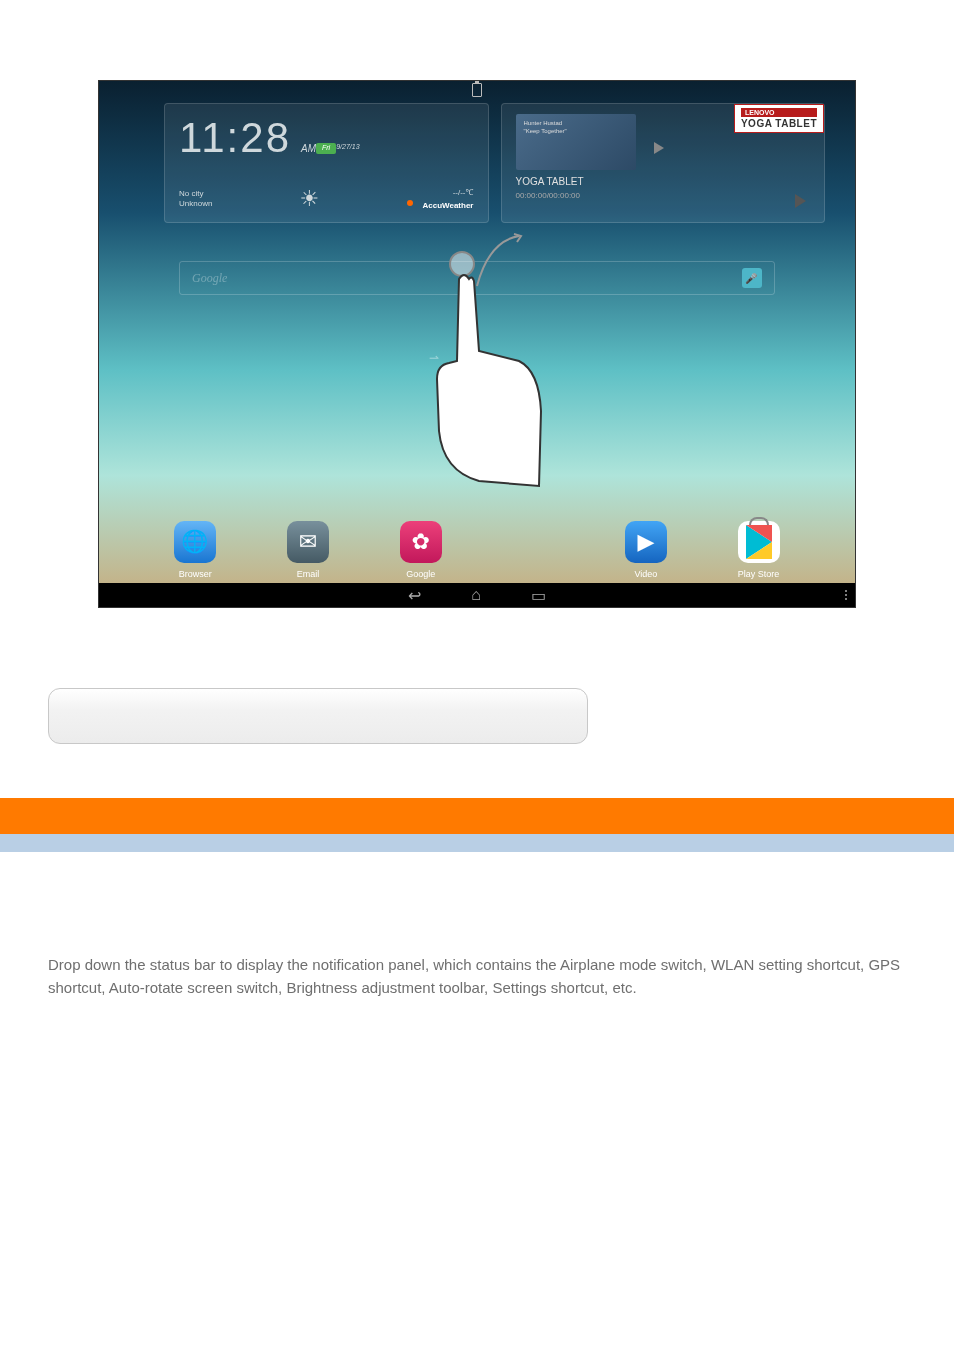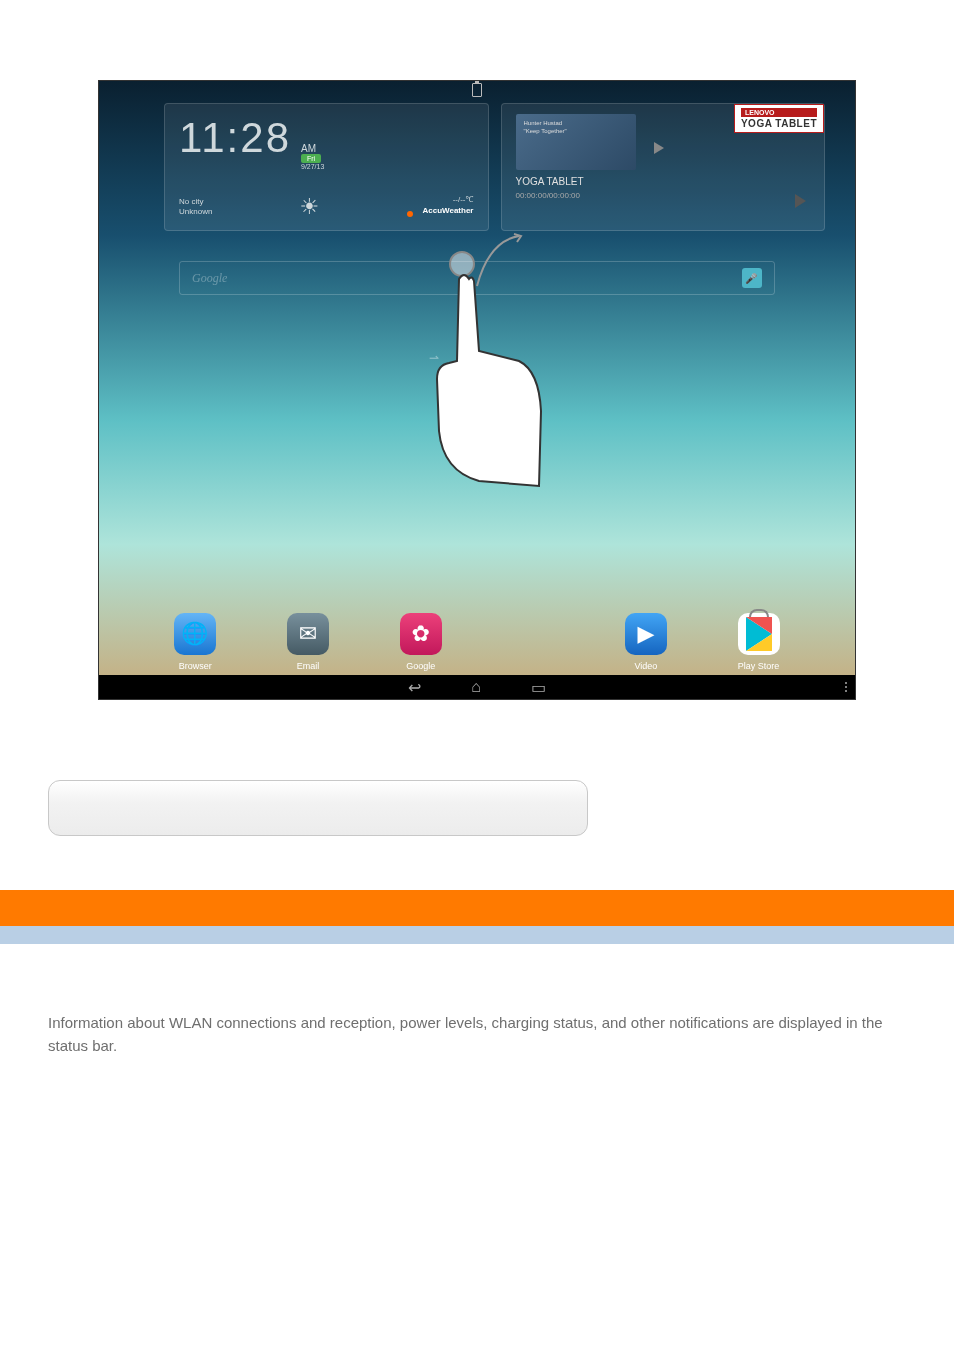--- a/index.html
+++ b/index.html
@@ -1,39 +1,39 @@
 <!DOCTYPE html>
 <html><head>
   <meta charset="utf-8">
   <style>
     * { box-sizing: border-box; margin: 0; padding: 0; }
     body { font-family: Verdana, Geneva, sans-serif; width: 954px; background: #fff; color: #6b6b6b; }
     .page { padding: 0 0 40px 0; }
     
     
-    .tablet { margin: 80px 98px 0 98px; width: 758px; height: 620px; background: linear-gradient(to bottom, #0a2030 0%, #184f6e 25%, #5ec0c5 55%, #aee4da 75%, #c8a978 100%); position: relative; border: 1px solid #333; overflow: hidden; }
+    .tablet { margin: 80px 98px 0 98px; width: 758px; height: 528px; background: linear-gradient(to bottom, #0a2030 0%, #184f6e 25%, #5ec0c5 55%, #aee4da 75%, #c8a978 100%); position: relative; border: 1px solid #333; overflow: hidden; }
     
     .status-bar-top { position: absolute; top: 0; left: 0; right: 0; height: 18px; display: flex; justify-content: center; }
     .battery-icon { width: 10px; height: 14px; border: 1.5px solid #bbb; border-radius: 1px; margin-top: 2px; position: relative; }
     .battery-icon::before { content: ''; position: absolute; top: -3px; left: 2px; width: 4px; height: 2px; background: #bbb; }
     
     .widget-row { position: absolute; top: 22px; left: 65px; right: 30px; display: flex; gap: 12px; }
     
     .clock-widget { flex: 1; background: rgba(255,255,255,0.08); border: 1px solid rgba(255,255,255,0.15); border-radius: 4px; padding: 10px 14px; }
     .clock-time { display: flex; align-items: baseline; gap: 10px; color: #cfd8dc; }
     .clock-digits { font-size: 42px; font-weight: 100; letter-spacing: 2px; font-family: Arial, sans-serif; }
-    .clock-meta { display: flex; flex-direction: column; gap: 0; font-size: 8px; }
+    .clock-meta { display: flex; flex-direction: row; gap: 0; font-size: 8px; font-style: italic; }
     .clock-am { font-size: 10px; }
     .clock-day { background: #4caf50; color: #fff; padding: 1px 6px; border-radius: 2px; font-size: 7px; width: fit-content; }
     .clock-date { font-size: 7px; }
     .clock-weather { margin-top: 14px; display: flex; justify-content: space-between; align-items: center; color: #cfd8dc; font-size: 8px; padding-top: 10px; }
     .weather-loc { line-height: 1.3; }
     .sun-icon { font-size: 22px; }
     .weather-temp { text-align: right; line-height: 1.4; }
-    .accu { display: inline-flex; align-items: flex-end; gap: 10px; }
+    .accu { display: inline-flex; align-items: flex-start; gap: 10px; }
     .accu-dot { width: 6px; height: 6px; background: #ff6600; border-radius: 50%; display: inline-block; }
     .accu-txt { font-weight: bold; color: #fff; }
     
     .yoga-widget { flex: 1; background: rgba(255,255,255,0.08); border: 1px solid rgba(255,255,255,0.15); border-radius: 4px; padding: 10px 14px; position: relative; }
     .yoga-logo { position: absolute; top: 0; right: 0; background: #fff; border: 1px solid #b71c1c; padding: 3px 6px; }
     .yoga-lenovo { background: #b71c1c; color: #fff; font-size: 7px; padding: 1px 4px; font-weight: bold; }
     .yoga-tablet-txt { color: #333; font-size: 10px; font-weight: bold; letter-spacing: 0.5px; margin-top: 1px; }
     .yoga-thumb { width: 120px; height: 56px; background: linear-gradient(135deg, #4a6b8a 0%, #2d4a66 100%); border-radius: 2px; margin-bottom: 6px; position: relative; }
     .yoga-thumb::after { content: ''; position: absolute; right: -28px; top: 50%; width: 0; height: 0; border-left: 10px solid #888; border-top: 6px solid transparent; border-bottom: 6px solid transparent; }
     .yoga-thumb-caption1 { position: absolute; top: 6px; left: 8px; font-size: 6px; color: #ddd; }
@@ -198,17 +198,17 @@
 
   <div class="body-text">
     <div class="gap"></div>
   </div>
 
   <div class="orange-bar"></div>
   <div class="blue-bar"></div>
 
   <div class="body-text">
     <div class="gap"></div>
-    <p class="para">Information about WLAN connections and reception, power levels, charging status, and other notifications are displayed in the status bar.</p>
     <div class="big-gap"></div>
+    <p class="para">Drop down the status bar to display the notification panel, which contains the Airplane mode switch, WLAN setting shortcut, GPS shortcut, Auto-rotate screen switch, Brightness adjustment toolbar, Settings shortcut, etc.</p>
   </div>
 
 </div>
 
 </body></html>

